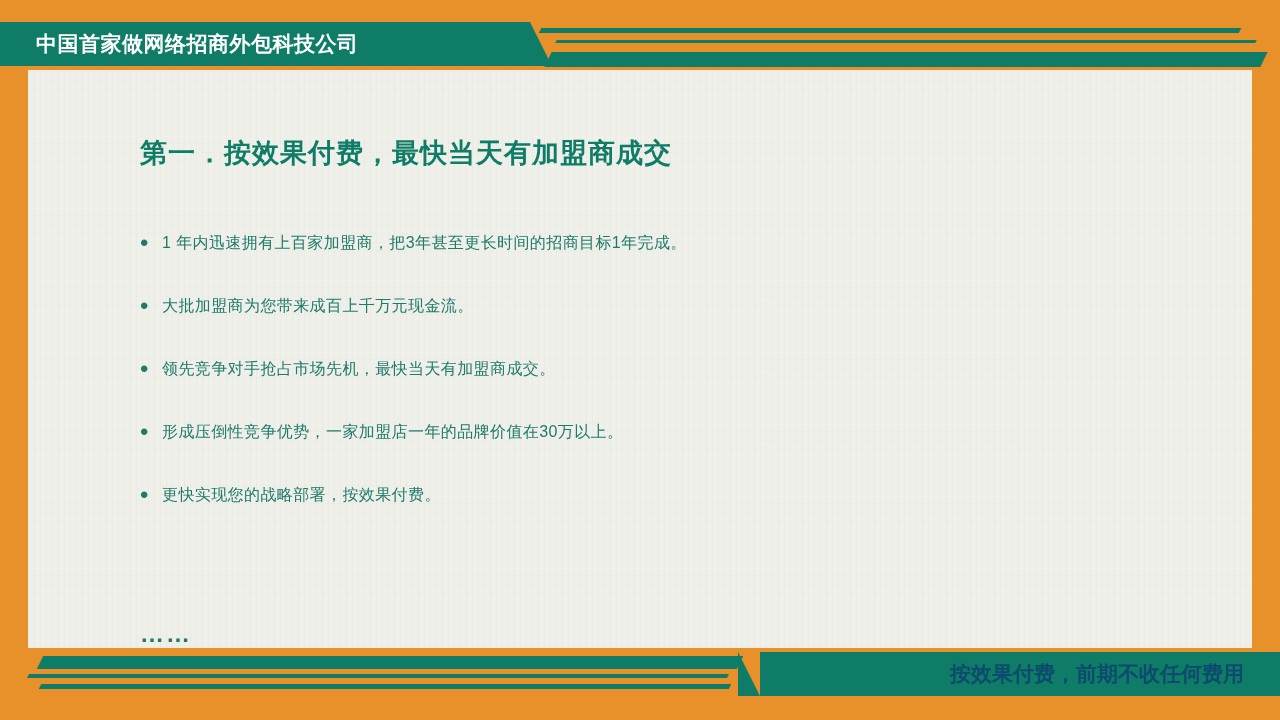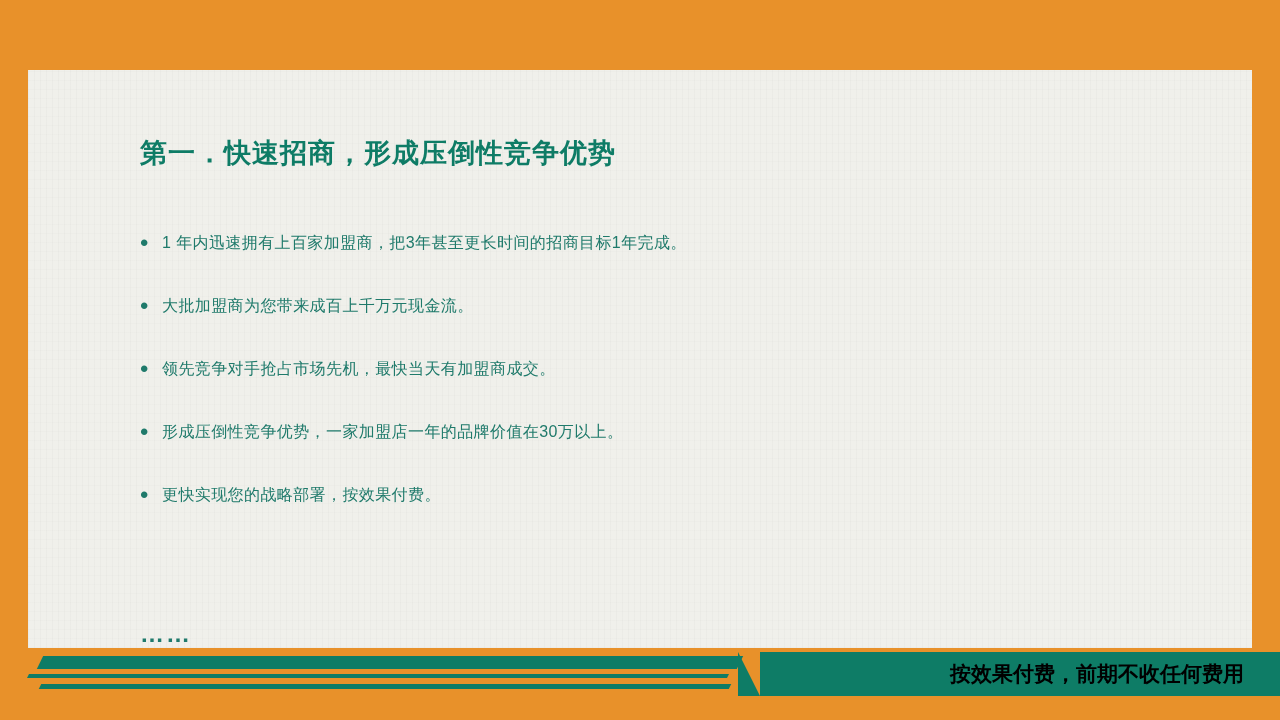--- a/index.html
+++ b/index.html
@@ -128,21 +128,21 @@
     border-style: solid;
     border-width: 44px 0 0 22px;
     border-color: transparent transparent transparent #0E7C66;
   }
   .bottom-title {
     position: absolute;
     right: 36px;
     top: 0;
     height: 44px;
     line-height: 44px;
-    color: #000000;
+    color: #0c4a6e;
     font-size: 21px;
     font-weight: bold;
     white-space: nowrap;
   }
   .bot-stripe-a {
     position: absolute;
     left: 40px;
     top: 4px;
     width: 700px;
     height: 13px;
@@ -216,22 +216,29 @@
     font-weight: bold;
   }
 </style>
 </head>
 <body>
 
 <div class="slide">
 
   <div class="paper"></div>
 
-
-  <div class="heading">第一．快速招商，形成压倒性竞争优势</div>
+  <div class="top-band">
+    <div class="top-band-green"></div>
+    <div class="top-stripe-a"></div>
+    <div class="top-stripe-b"></div>
+    <div class="top-stripe-c"></div>
+    <div class="top-title">中国首家做网络招商外包科技公司</div>
+  </div>
+
+  <div class="heading">第一．按效果付费，最快当天有加盟商成交</div>
 
   <div class="bullets">
     <div class="bullet-row">
       <span class="bullet-dot">•</span>
       <span class="bullet-text"> 1 年内迅速拥有上百家加盟商，把3年甚至更长时间的招商目标1年完成。</span>
     </div>
     <div class="bullet-row">
       <span class="bullet-dot">•</span>
       <span class="bullet-text">大批加盟商为您带来成百上千万元现金流。</span>
     </div>

